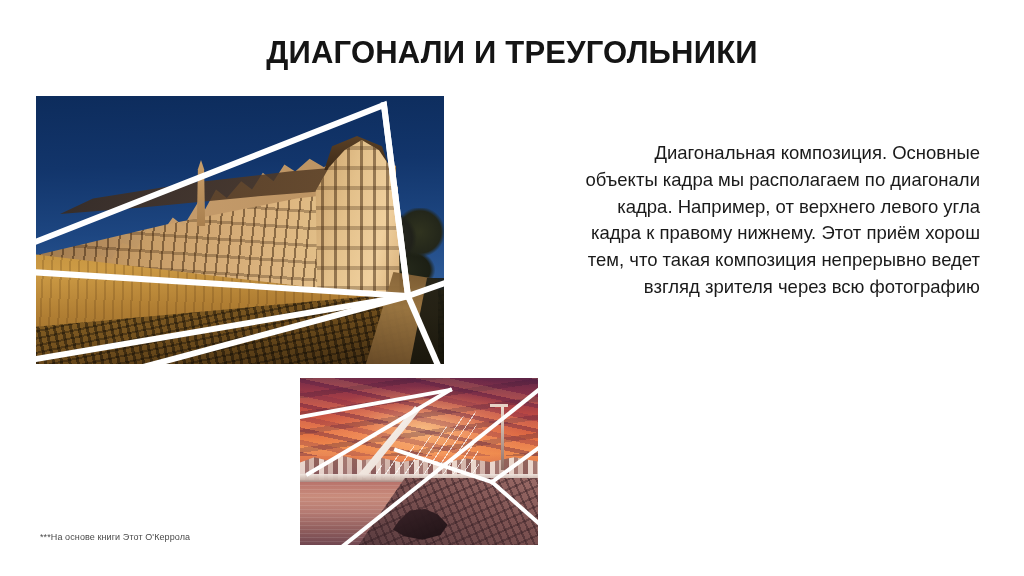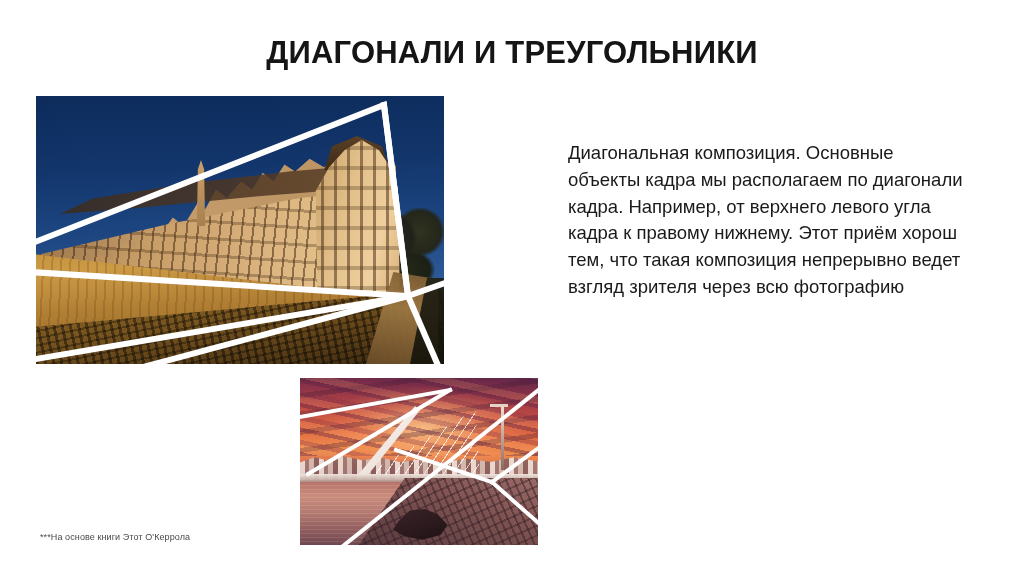--- a/index.html
+++ b/index.html
@@ -28,27 +28,27 @@
     font-weight: bold;
     color: #151515;
     letter-spacing: 0.2px;
     white-space: nowrap;
     margin-top: 8px;
   }
 
   
   .body-text {
     position: absolute;
-    left: 568px;
+    left: 580px;
     top: 140px;
     width: 400px;
     font-size: 18.5px;
     line-height: 26.8px;
     color: #1a1a1a;
-    text-align: left;
+    text-align: right;
   }
 
   
   .footnote {
     position: absolute;
     left: 40px;
     top: 531px;
     font-size: 9px;
     line-height: 12px;
     color: #4a4a4a;

